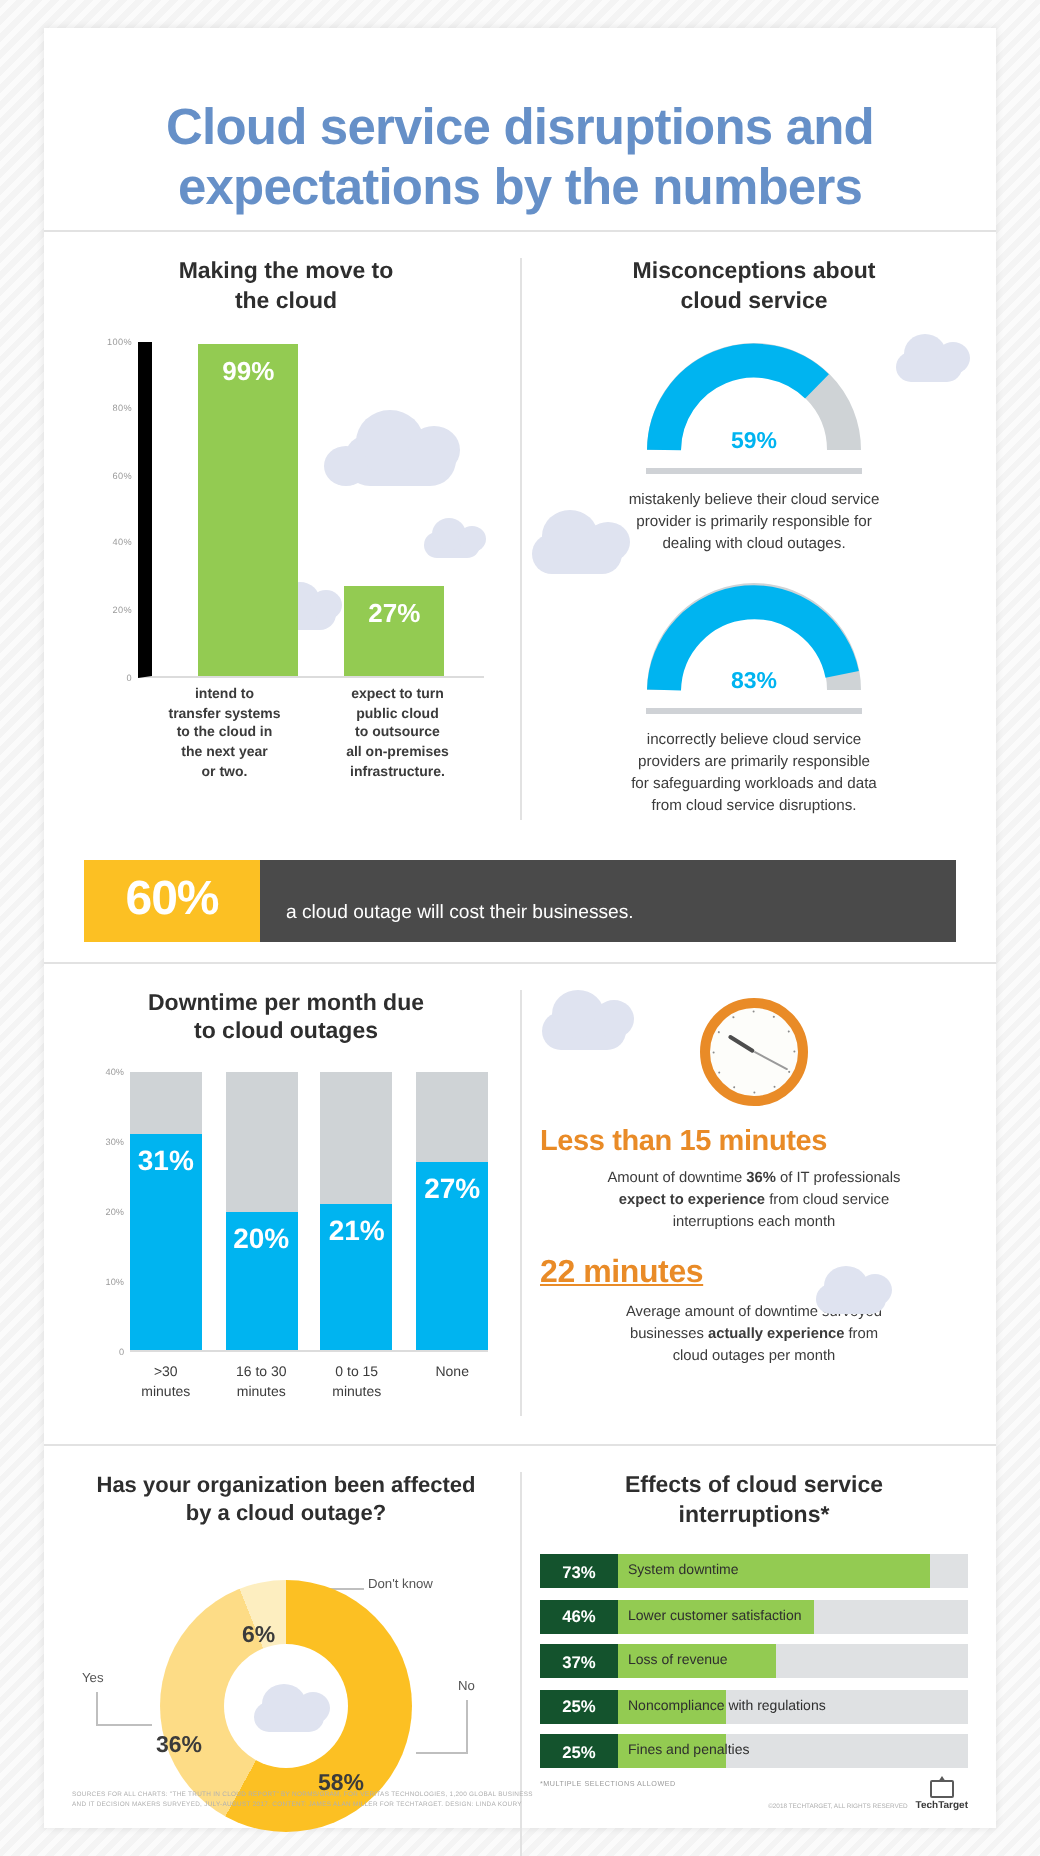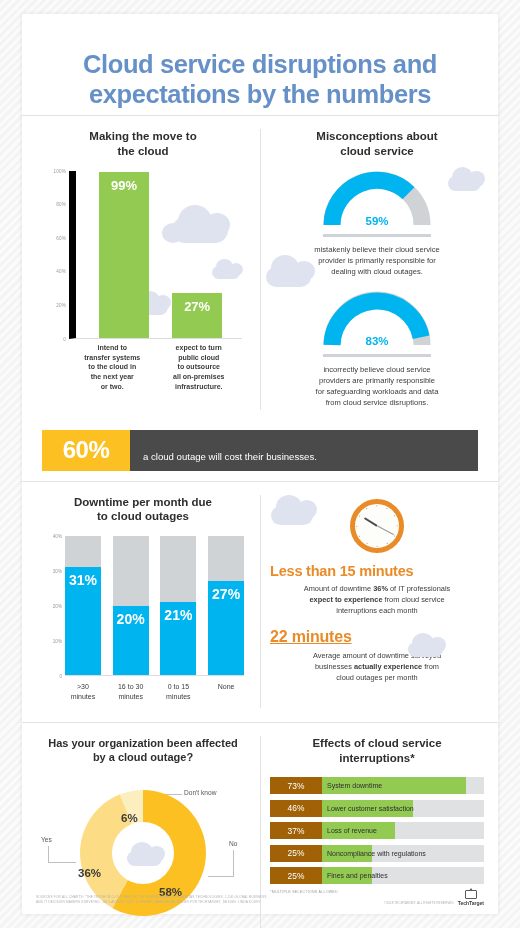--- a/index.html
+++ b/index.html
@@ -187,22 +187,22 @@
   }
   .dlabel { position: absolute; font-weight: bold; color: #3b3b3b; }
   .dpct { font-size: 11.5px; }
   .dkey { font-size: 6.6px; font-weight: normal; color: #555; }
   .leader { position: absolute; background: #bfbfbf; }
 
   
   .eff-list { margin-top: 4px; }
   .eff-row { display: flex; height: 17px; margin-bottom: 5.5px; }
   .eff-pct {
-    width: 52px; background: #a16207; color: #ffffff;
-    font-size: 8.4px; font-weight: normal;
+    width: 39px; background: #14532d; color: #ffffff;
+    font-size: 8.4px; font-weight: bold;
     display: flex; align-items: center; justify-content: center;
   }
   .eff-track { position: relative; flex: 1; background: #dfe1e3; }
   .eff-fill { position: absolute; left: 0; top: 0; bottom: 0; background: #93cb52; }
   .eff-name {
     position: absolute; left: 5px; top: 0; bottom: 0;
     display: flex; align-items: center;
     font-size: 7px; color: #2e2e2e; white-space: nowrap;
   }
   .footnote {

